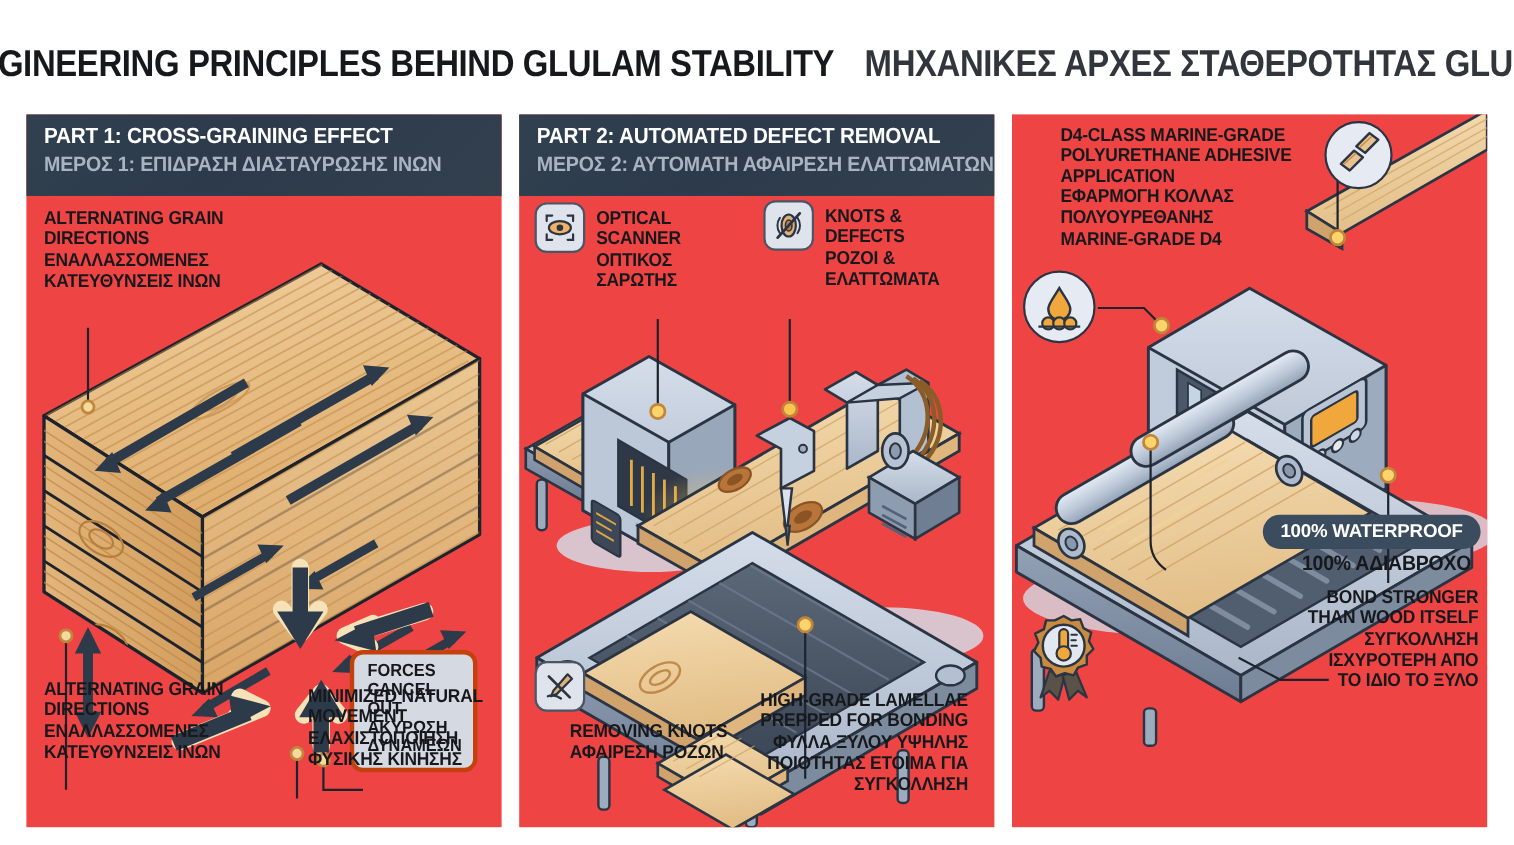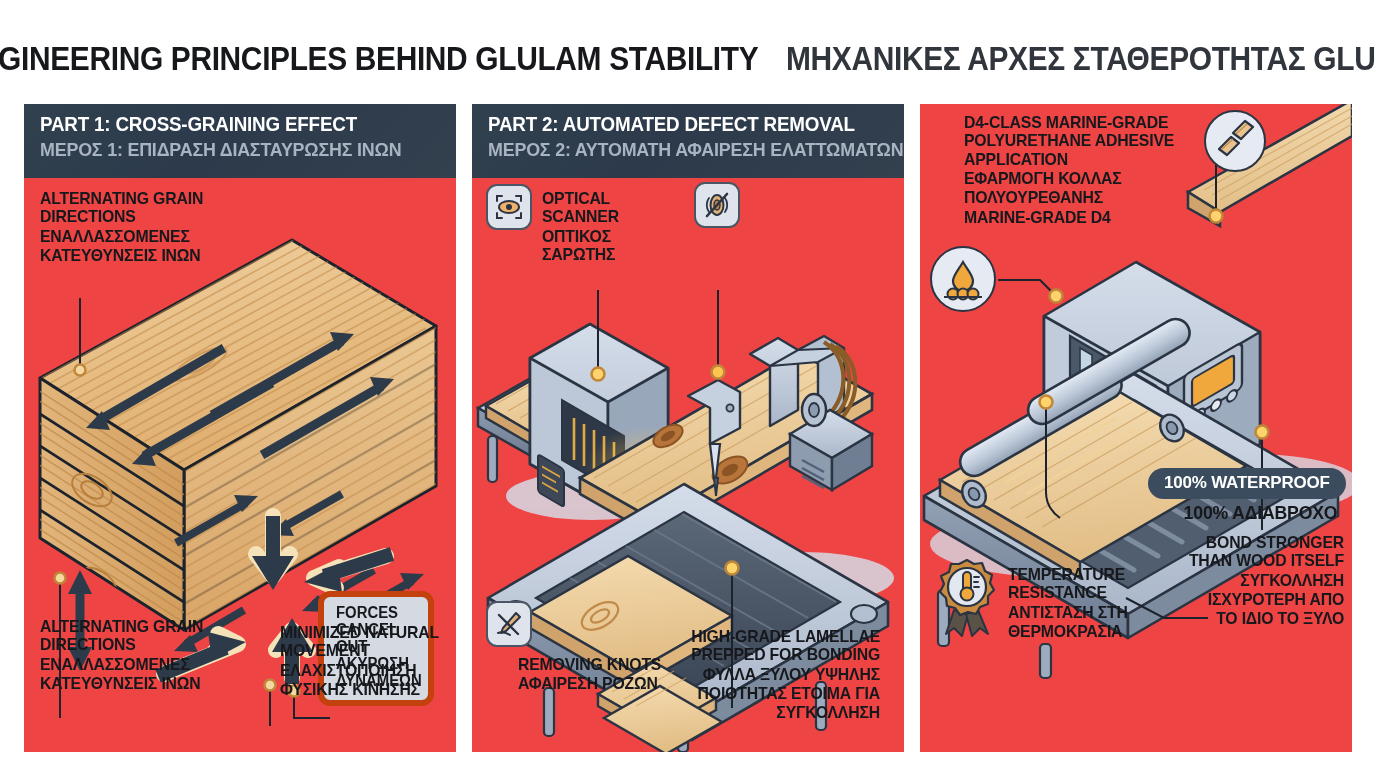--- a/index.html
+++ b/index.html
@@ -46,21 +46,21 @@
   .tb .en { font-size: 17px; font-weight: 700; color: #16181c; letter-spacing: -0.2px;
             transform: scaleX(0.93); transform-origin: left center; }
   .tb .el { font-size: 17px; font-weight: 700; color: #16181c; letter-spacing: -0.2px;
             transform: scaleX(0.93); transform-origin: left center; }
   .tb.right { text-align: right; }
   .tb.right .en, .tb.right .el { transform-origin: right center; }
   .tb .el { margin-top: 1px; }
 
   
   .callout {
-    position: absolute; background: #d4d9e2; border: 6px solid #c2410c;
+    position: absolute; background: #d4d9e2; border: 4px solid #c2410c;
     border-radius: 12px; padding: 8px 12px 10px 12px; line-height: 1.06;
   }
   .callout .en, .callout .el { font-size: 16px; font-weight: 700; color: #16181c;
     transform: scaleX(0.93); transform-origin: left center; }
 
   
   .pill {
     position: absolute; background: #3a4c5e; color: #ffffff; border-radius: 16px;
     padding: 5px 16px 6px 16px; font-size: 17px; font-weight: 700; letter-spacing: -0.2px;
     white-space: nowrap;
@@ -520,20 +520,25 @@
           <svg width="30" height="30" viewBox="0 0 30 30">
             <ellipse cx="15" cy="15" rx="6.5" ry="10" fill="#e0b07a" stroke="#2b3442" stroke-width="2"></ellipse>
             <ellipse cx="15" cy="15" rx="3" ry="5" fill="#b8804a" stroke="#2b3442" stroke-width="1.4"></ellipse>
             <g stroke="#2b3442" stroke-width="1.8" fill="none" stroke-linecap="round">
               <path d="M23,8 C26,12 26,18 23,22"></path>
               <path d="M7,8 C4,12 4,18 7,22"></path>
             </g>
             <path d="M5,26 L25,4" stroke="#2b3442" stroke-width="2.6" stroke-linecap="round"></path>
           </svg>
         </div>
+        <div class="tb" style="left:278px; top:10px; width:150px;">
+          <div class="en">KNOTS &amp; DEFECTS</div>
+          <div class="el">ΡΟΖΟΙ &amp;</div>
+          <div class="el">ΕΛΑΤΤΩΜΑΤΑ</div>
+        </div>
 
         <div class="icon-sq" style="left:14px; top:423px;">
           <svg width="30" height="30" viewBox="0 0 30 30">
             <g stroke="#2b3442" stroke-width="2" fill="#e0b07a" stroke-linejoin="round">
               <path d="M22,4 L26,8 L12,22 L7,24 L9,19 Z"></path>
             </g>
             <path d="M5,6 L24,25" stroke="#2b3442" stroke-width="2.4" stroke-linecap="round"></path>
             <path d="M4,24 C9,22 13,24 16,26" stroke="#2b3442" stroke-width="2" fill="none" stroke-linecap="round"></path>
           </svg>
         </div>
@@ -751,23 +756,17 @@
               <rect x="31" y="16" width="8" height="20" rx="4" fill="#f0a83c" stroke="#2b3442" stroke-width="2"></rect>
               <circle cx="35" cy="38" r="6.5" fill="#f0a83c" stroke="#2b3442" stroke-width="2"></circle>
               <g stroke="#2b3442" stroke-width="1.8" stroke-linecap="round">
                 <path d="M42,21 L47,21"></path>
                   <path d="M42,26 L46,26"></path>
                   <path d="M42,31 L47,31"></path>
               </g>
             </g>
           </svg>
         </div>
-        <div class="tb" style="left:88px; top:462px; width:150px;">
-          <div class="en">TEMPERATURE</div>
-          <div class="en">RESISTANCE</div>
-          <div class="el">ΑΝΤΙΣΤΑΣΗ ΣΤΗ</div>
-          <div class="el">ΘΕΡΜΟΚΡΑΣΙΑ</div>
-        </div>
       </div>
     </section>
 
   </div>
 </div>
 
 </body></html>

